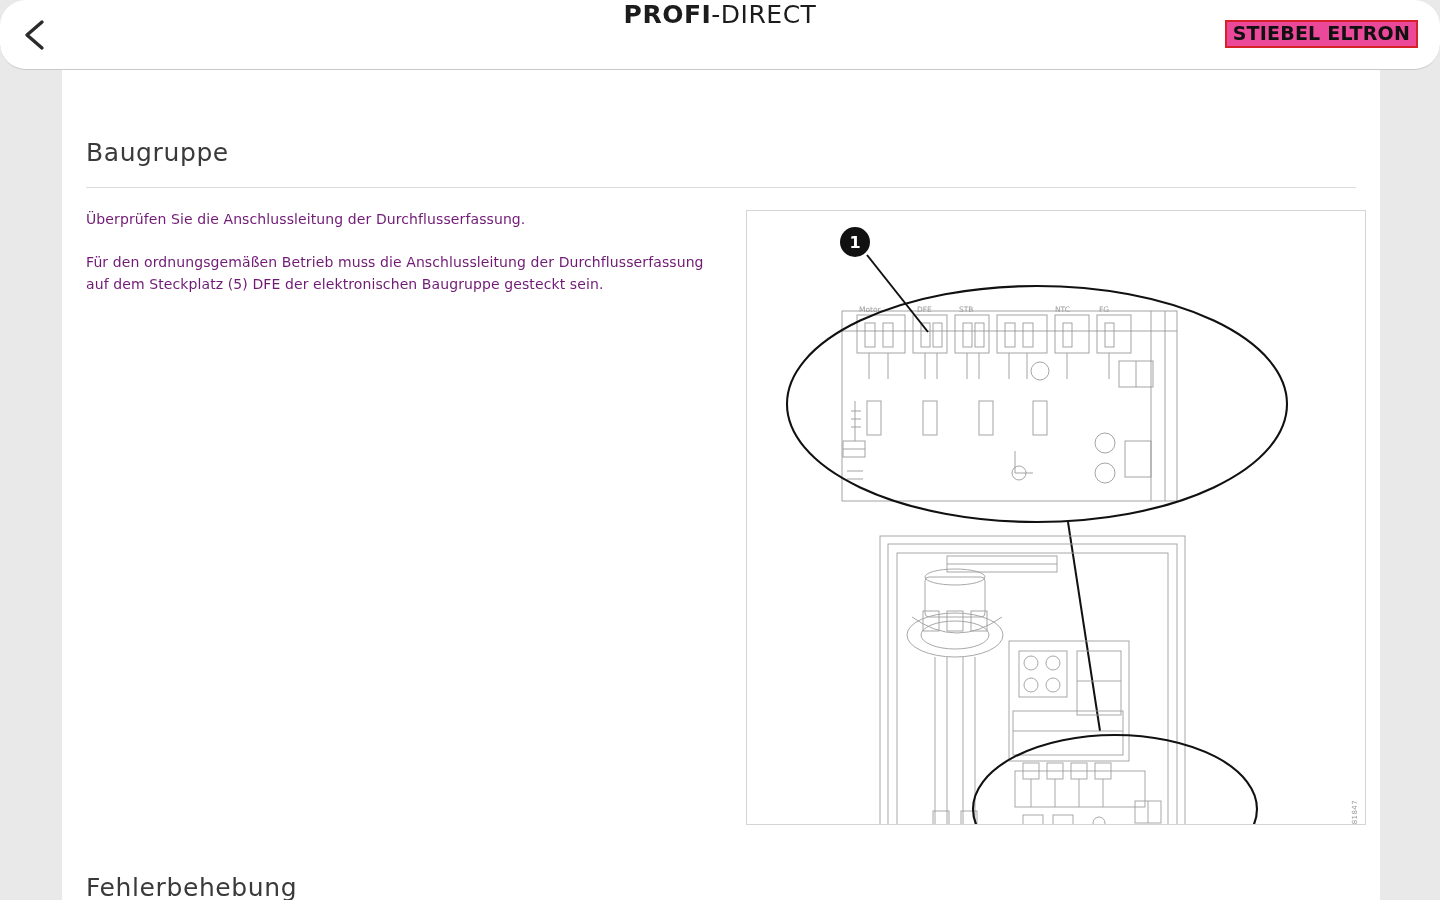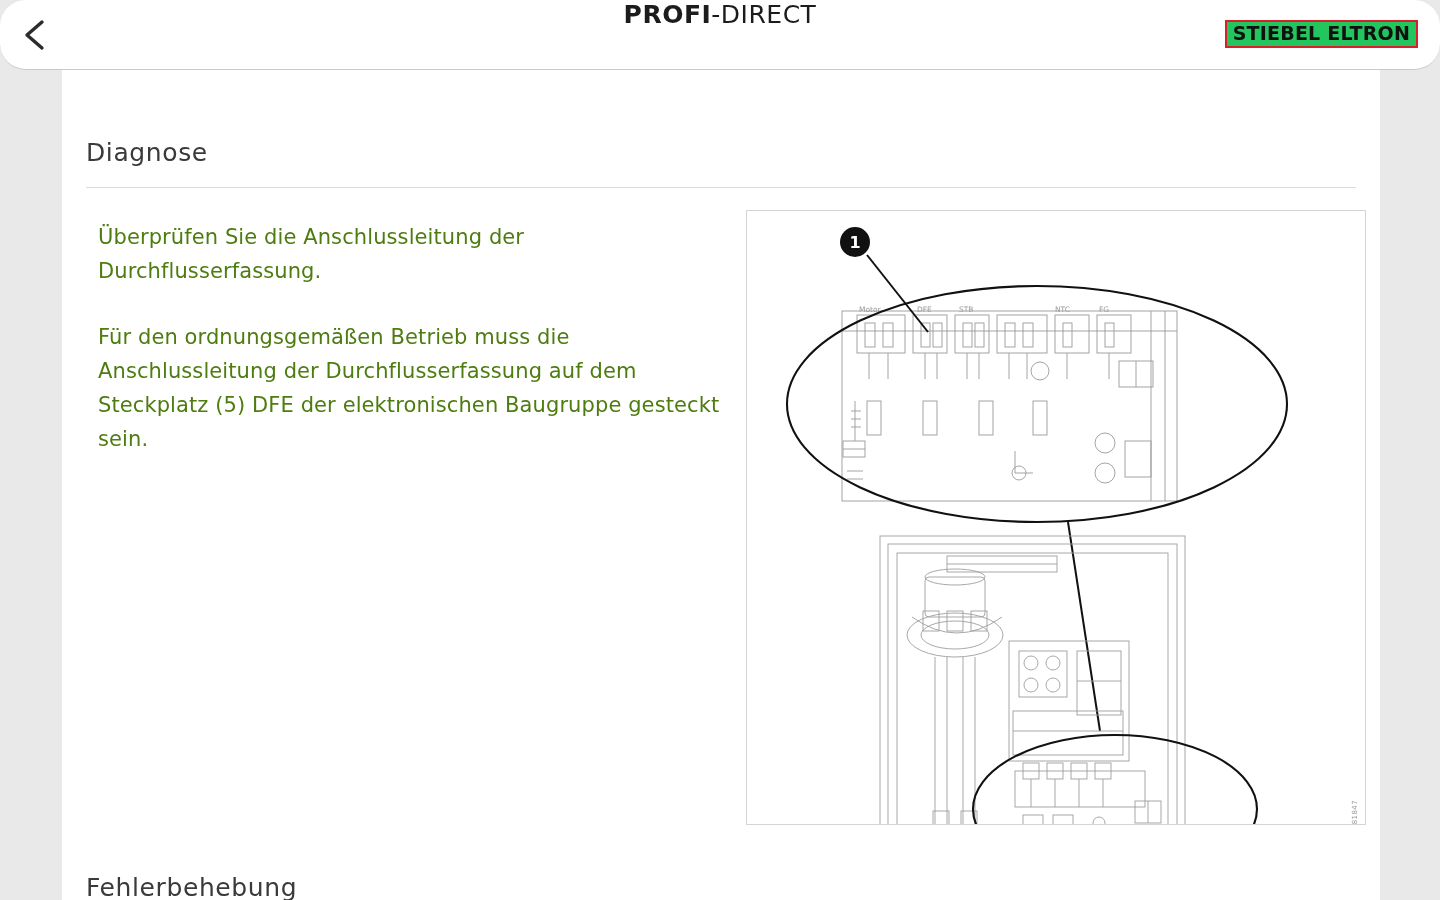--- a/index.html
+++ b/index.html
@@ -59,21 +59,21 @@
     font-family: "DejaVu Sans", "Liberation Sans", sans-serif;
   }
   .app-title .bold { font-weight: bold; }
   .app-title .light { font-weight: normal; }
 
   .brand-logo {
     position: absolute;
     right: 22px;
     top: 20px;
     border: 2px solid #d8202a;
-    background: #22c55e;
+    background: #ec4899;
     padding: 2px 6px 3px 6px;
     line-height: 1;
   }
   .brand-logo .brand-text {
     font-size: 19px;
     font-weight: bold;
     letter-spacing: 0.2px;
     color: #111;
     font-family: "DejaVu Sans", "Liberation Sans", sans-serif;
     white-space: nowrap;
@@ -106,24 +106,24 @@
     margin: 0;
     padding: 68px 0 20px 0;
     border-bottom: 1px solid #dcdcdc;
   }
 
   .section-title.second {
     padding-top: 48px;
   }
 
   .para {
-    font-size: 21px;
+    font-size: 14px;
     line-height: 1.62;
-    color: #4d7c0f;
-    margin: 12px;
+    color: #701a75;
+    margin: 0;
     padding-top: 20px;
     max-width: 640px;
     letter-spacing: 0.1px;
   }
 
   .body-row {
     display: flex;
     align-items: flex-start;
   }
   .body-left {
@@ -195,21 +195,21 @@
       <span class="brand-text">STIEBEL ELTRON</span>
     </div>
   </div>
 
   <div class="content-scroll">
     <div class="edge-shadow-left"></div>
     <div class="edge-shadow-right"></div>
 
     <div class="page-card">
 
-      <h2 class="section-title">Diagnose</h2>
+      <h2 class="section-title">Baugruppe</h2>
 
       <div class="body-row">
 
         <div class="body-left">
           <p class="para">Überprüfen Sie die Anschlussleitung der Durchflusserfassung.</p>
           <p class="para">Für den ordnungsgemäßen Betrieb muss die Anschlussleitung der Durchflusserfassung auf dem Steckplatz (5) DFE der elektronischen Baugruppe gesteckt sein.</p>
         </div>
 
         <div class="body-right">
           <div class="figure-box">

